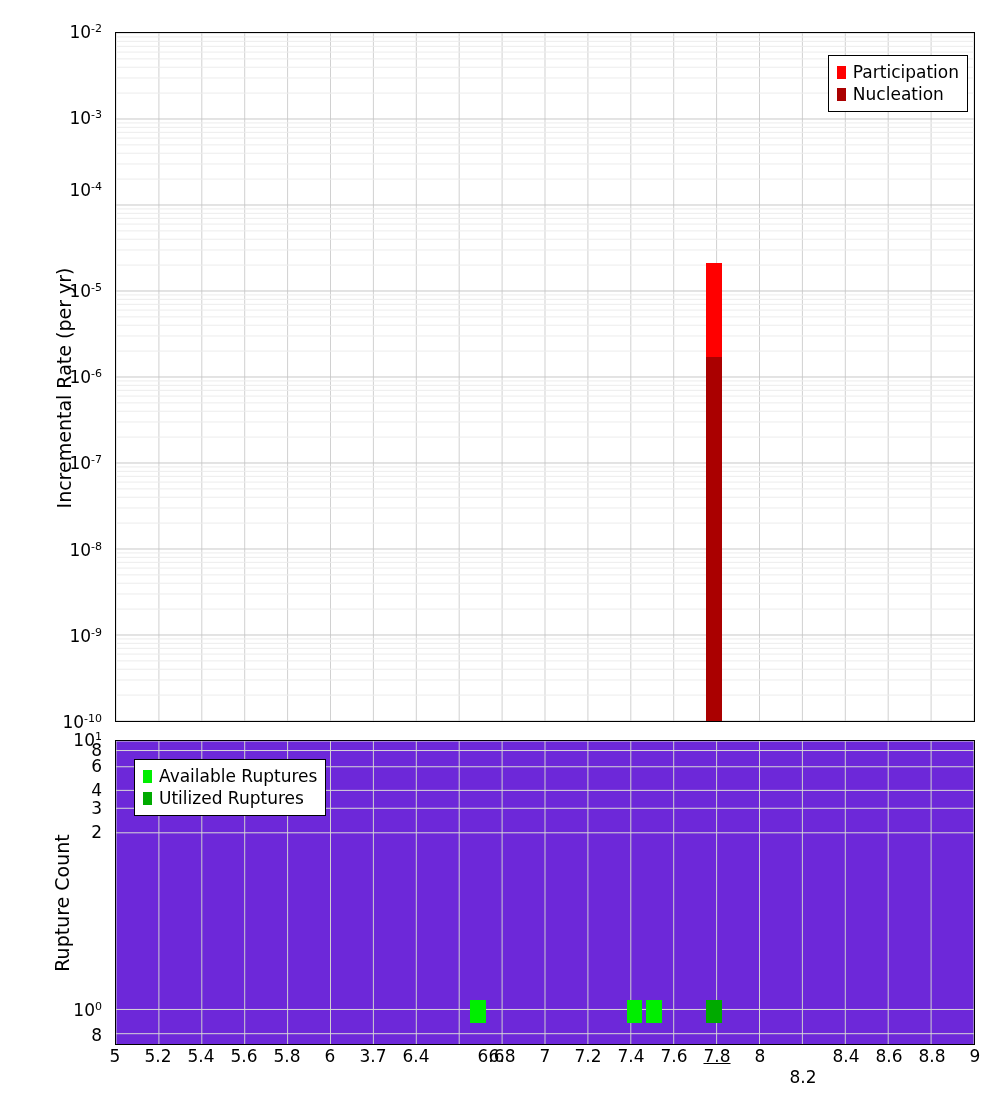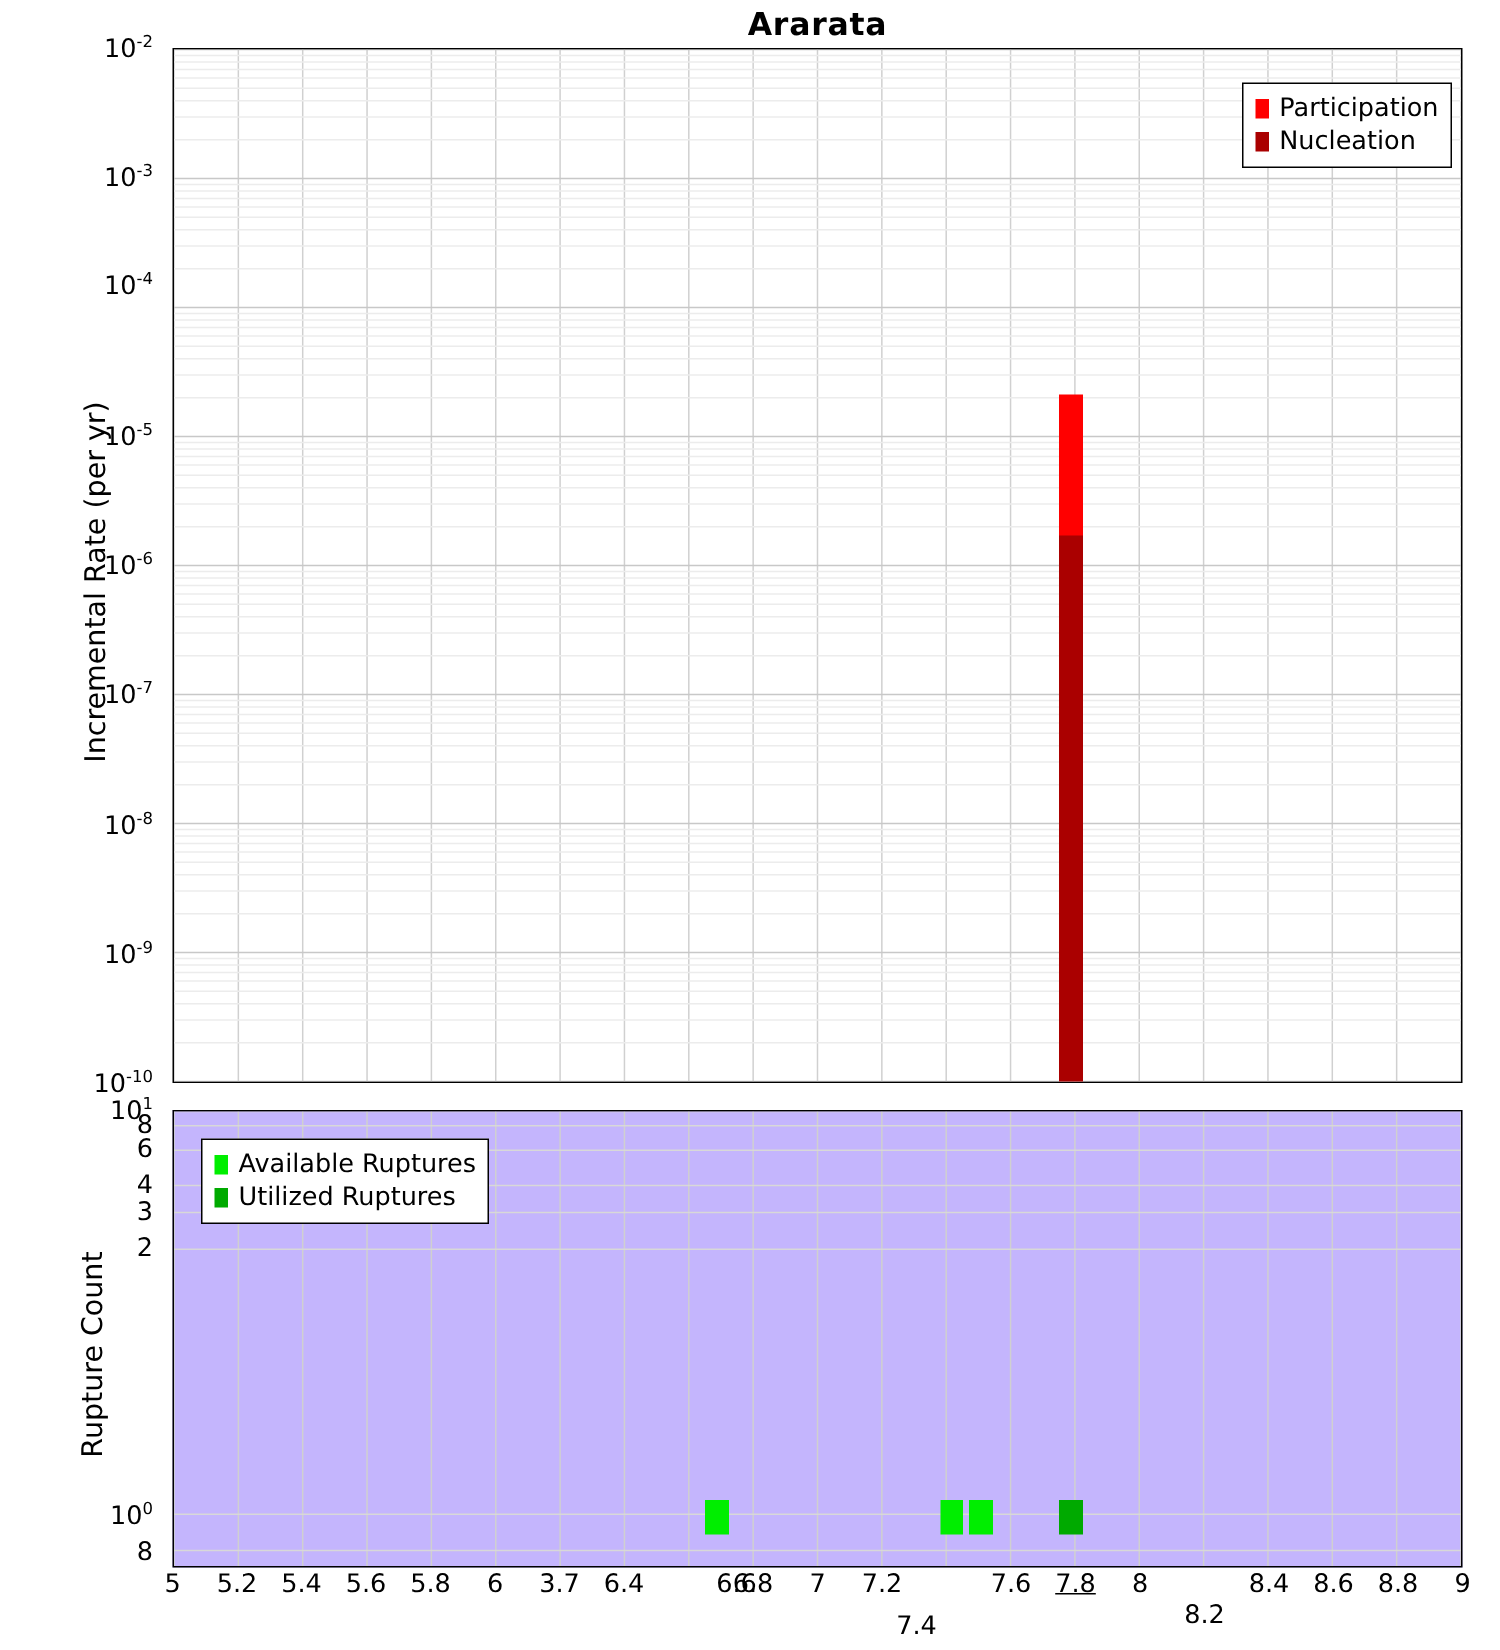--- a/index.html
+++ b/index.html
@@ -50,21 +50,21 @@
 
   
   #bottom-panel {
     position: absolute;
     left: 115px;
     top: 740px;
     width: 860px;
     height: 305px;
     border: 1px solid #000;
     box-sizing: border-box;
-    background: #c4b5fd;
+    background: #6d28d9;
     overflow: hidden;
   }
   #bottom-grid { position: absolute; left:0; top:0; width:100%; height:100%; }
   .ylabwrap-top {
     position: absolute;
     left: 0px;
     top: 32px;
     width: 108px;
     height: 690px;
   }
@@ -162,21 +162,20 @@
   #legend-bottom { left: 18px; top: 18px; }
 
   
   .bar { position: absolute; }
 </style>
 </head>
 <body>
 
 <div id="root">
 
-  <div class="chart-title">Ararata</div>
 
   <div id="top-panel">
     <svg id="top-grid" viewBox="0 0 860 690" preserveAspectRatio="none">
         <line x1="0" y1="0" x2="0" y2="690" stroke="#d0d0d0" stroke-width="1"></line>
         <line x1="43" y1="0" x2="43" y2="690" stroke="#d0d0d0" stroke-width="1"></line>
         <line x1="86" y1="0" x2="86" y2="690" stroke="#d0d0d0" stroke-width="1"></line>
         <line x1="129" y1="0" x2="129" y2="690" stroke="#d0d0d0" stroke-width="1"></line>
         <line x1="172" y1="0" x2="172" y2="690" stroke="#d0d0d0" stroke-width="1"></line>
         <line x1="215" y1="0" x2="215" y2="690" stroke="#d0d0d0" stroke-width="1"></line>
         <line x1="258" y1="0" x2="258" y2="690" stroke="#d0d0d0" stroke-width="1"></line>
@@ -362,21 +361,21 @@
       <div class="xtick" style="left: 86px;">5.4</div>
       <div class="xtick" style="left: 129px;">5.6</div>
       <div class="xtick" style="left: 172px;">5.8</div>
       <div class="xtick" style="left: 215px;">6</div>
       <div class="xtick" style="left: 258px;">3.7</div>
       <div class="xtick" style="left: 301px;">6.4</div>
       <div class="xtick" style="left: 344px; margin-left: 32px;">6.6</div>
       <div class="xtick" style="left: 387px;">6.8</div>
       <div class="xtick" style="left: 430px;">7</div>
       <div class="xtick" style="left: 473px;">7.2</div>
-      <div class="xtick" style="left: 496px; margin-top: 28px;">7.4</div>
+      <div class="xtick" style="left: 516px;">7.4</div>
       <div class="xtick" style="left: 559px;">7.6</div>
       <div class="xtick" style="left: 602px; text-decoration: underline;">7.8</div>
       <div class="xtick" style="left: 645px;">8</div>
       <div class="xtick" style="left: 688px; margin-top: 21px;">8.2</div>
       <div class="xtick" style="left: 731px;">8.4</div>
       <div class="xtick" style="left: 774px;">8.6</div>
       <div class="xtick" style="left: 817px;">8.8</div>
       <div class="xtick" style="left: 860px;">9</div>
     </div>
 

